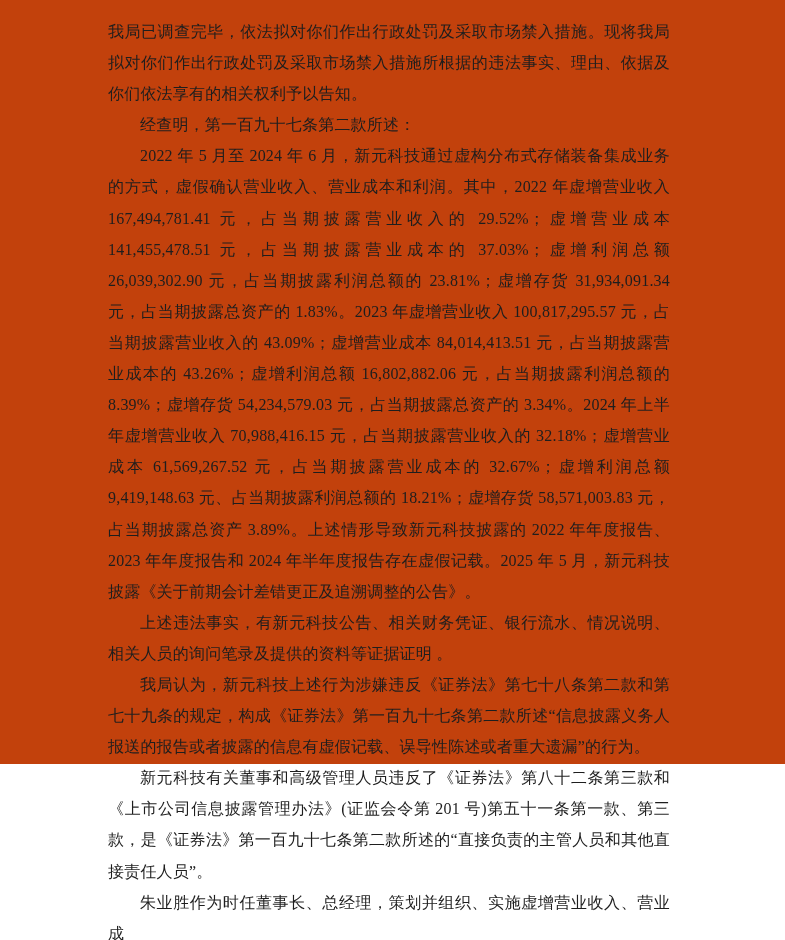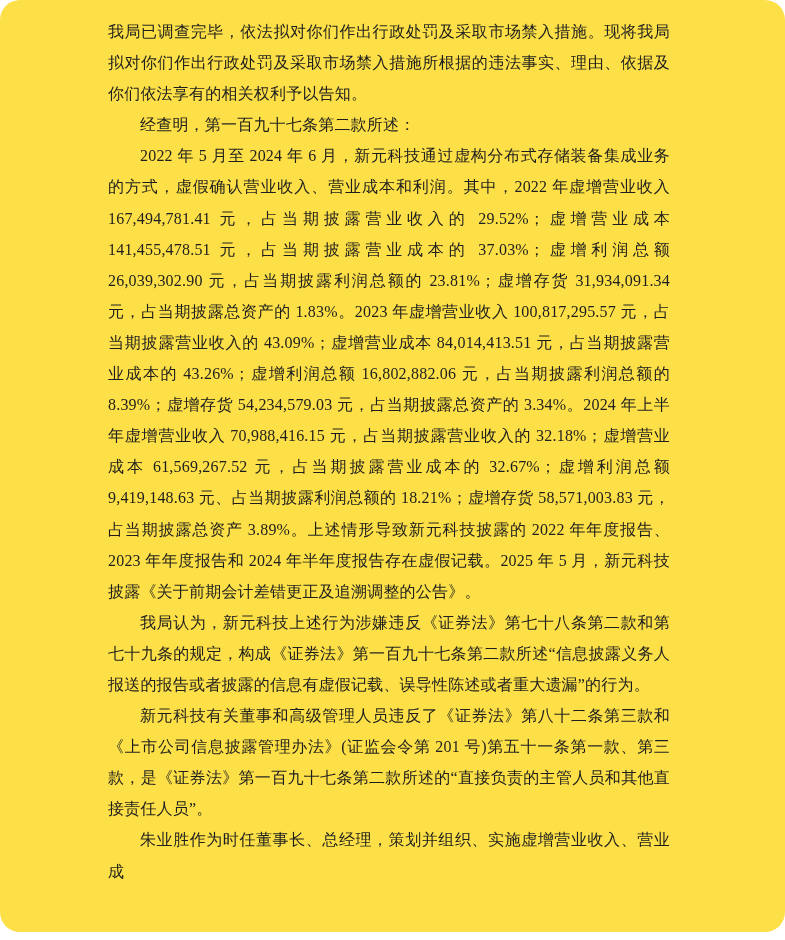--- a/index.html
+++ b/index.html
@@ -12,23 +12,22 @@
     background: #ffffff;
     overflow: hidden;
     font-family: "Liberation Serif", "DejaVu Serif", serif;
     color: #1e1e1e;
   }
   .page {
     position: absolute;
     left: 0;
     top: 0;
     width: 785px;
-    height: 932px;
-    background: #fde047;
-    border-radius: 20px;
+    height: 764px;
+    background: #c2410c;
   }
   .doc {
     position: absolute;
     left: 108px;
     top: 16px;
     width: 562px;
     font-size: 16px;
     line-height: 31.1px;
     text-align: justify;
     letter-spacing: 0.2px;
@@ -42,17 +41,18 @@
   }
 </style>
 </head>
 <body>
 
 <div class="page">
   <div class="doc">
       <p class="">我局已调查完毕，依法拟对你们作出行政处罚及采取市场禁入措施。现将我局拟对你们作出行政处罚及采取市场禁入措施所根据的违法事实、理由、依据及你们依法享有的相关权利予以告知。</p>
       <p class="indent">经查明，第一百九十七条第二款所述：</p>
       <p class="indent">2022 年 5 月至 2024 年 6 月，新元科技通过虚构分布式存储装备集成业务的方式，虚假确认营业收入、营业成本和利润。其中，2022 年虚增营业收入 167,494,781.41 元，占当期披露营业收入的 29.52%；虚增营业成本 141,455,478.51 元，占当期披露营业成本的 37.03%；虚增利润总额 26,039,302.90 元，占当期披露利润总额的 23.81%；虚增存货 31,934,091.34 元，占当期披露总资产的 1.83%。2023 年虚增营业收入 100,817,295.57 元，占当期披露营业收入的 43.09%；虚增营业成本 84,014,413.51 元，占当期披露营业成本的 43.26%；虚增利润总额 16,802,882.06 元，占当期披露利润总额的 8.39%；虚增存货 54,234,579.03 元，占当期披露总资产的 3.34%。2024 年上半年虚增营业收入 70,988,416.15 元，占当期披露营业收入的 32.18%；虚增营业成本 61,569,267.52 元，占当期披露营业成本的 32.67%；虚增利润总额 9,419,148.63 元、占当期披露利润总额的 18.21%；虚增存货 58,571,003.83 元，占当期披露总资产 3.89%。上述情形导致新元科技披露的 2022 年年度报告、2023 年年度报告和 2024 年半年度报告存在虚假记载。2025 年 5 月，新元科技披露《关于前期会计差错更正及追溯调整的公告》。</p>
+      <p class="indent">上述违法事实，有新元科技公告、相关财务凭证、银行流水、情况说明、相关人员的询问笔录及提供的资料等证据证明 。</p>
       <p class="indent">我局认为，新元科技上述行为涉嫌违反《证券法》第七十八条第二款和第七十九条的规定，构成《证券法》第一百九十七条第二款所述“信息披露义务人报送的报告或者披露的信息有虚假记载、误导性陈述或者重大遗漏”的行为。</p>
       <p class="indent">新元科技有关董事和高级管理人员违反了《证券法》第八十二条第三款和《上市公司信息披露管理办法》(证监会令第 201 号)第五十一条第一款、第三款，是《证券法》第一百九十七条第二款所述的“直接负责的主管人员和其他直接责任人员”。</p>
       <p class="indent">朱业胜作为时任董事长、总经理，策划并组织、实施虚增营业收入、营业成</p>
     </div>
 </div>
 
 </body></html>

